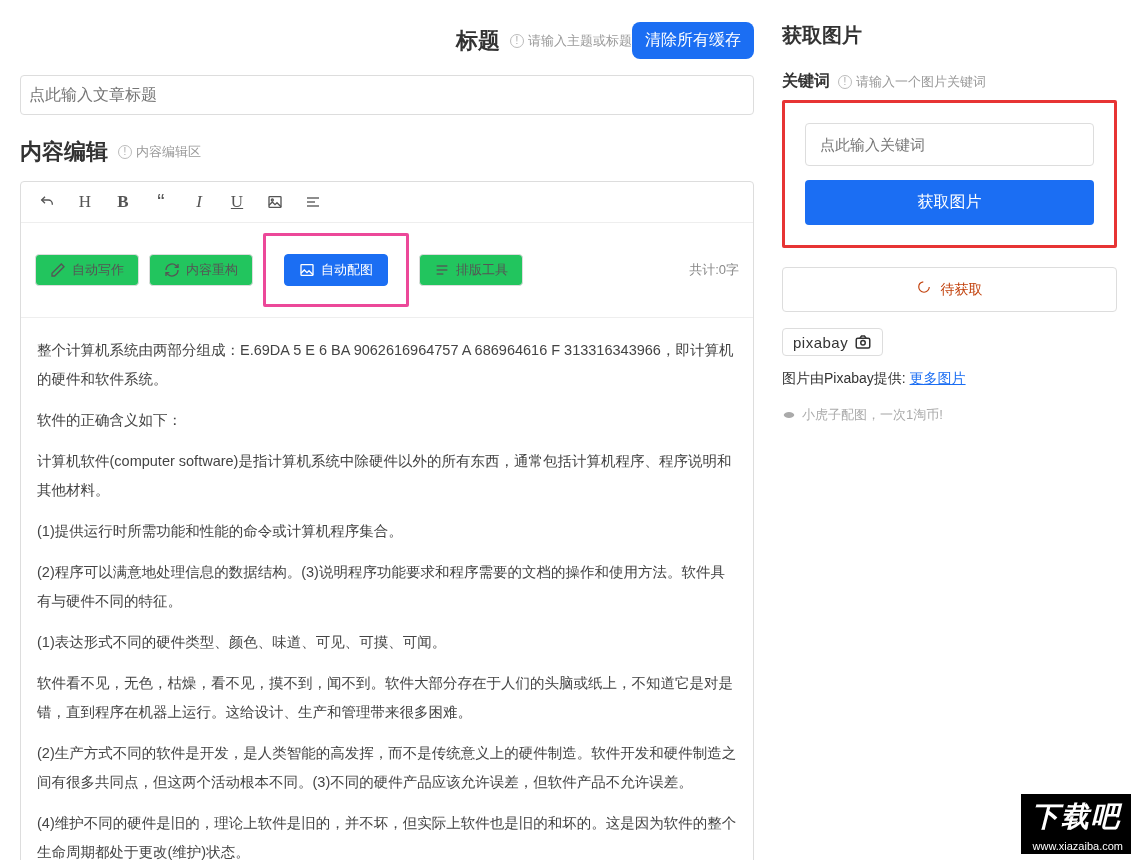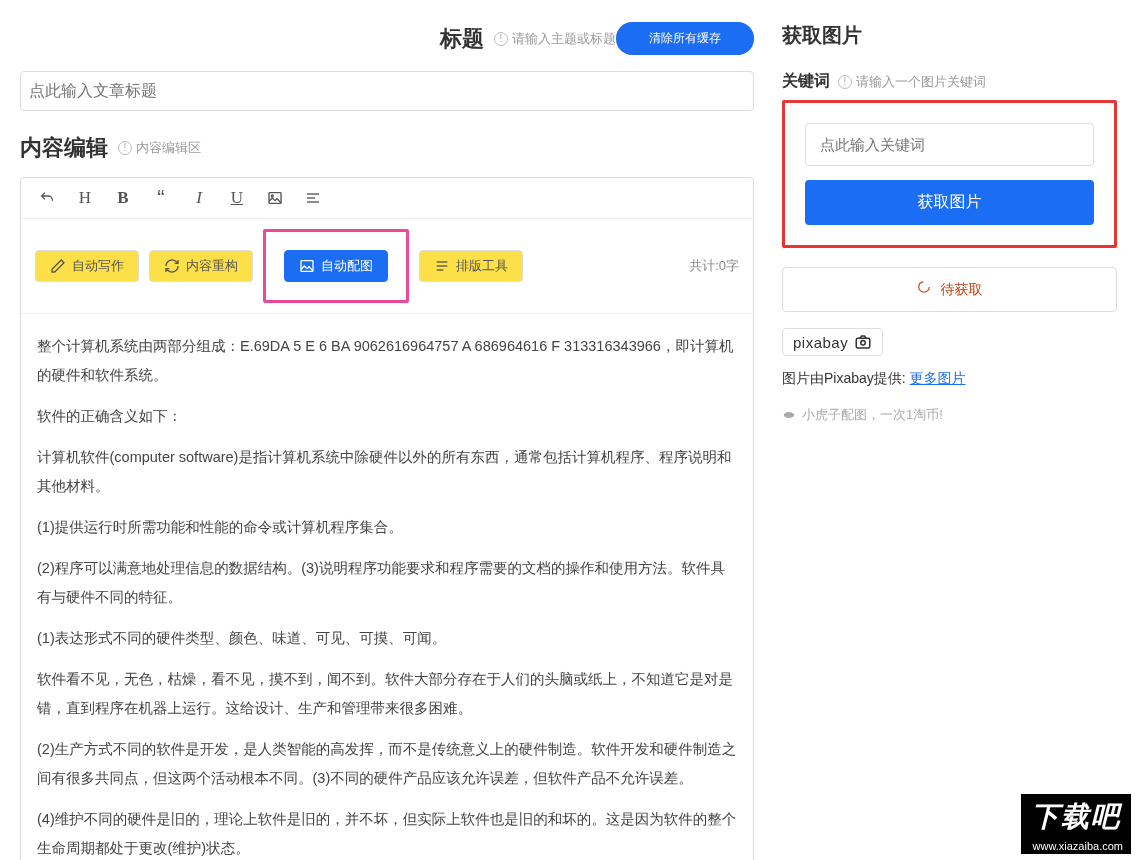--- a/index.html
+++ b/index.html
@@ -20,22 +20,22 @@
 .section-header { display: flex; align-items: center; justify-content: flex-end; margin-bottom: 16px; }
 .section-title-row { display: flex; align-items: center; gap: 10px; }
 .section-title { font-size: 22px; font-weight: 600; color: #333; }
 .section-hint { font-size: 13px; color: #999; display: flex; align-items: center; gap: 4px; }
 .hint-icon {
   display: inline-block; width: 14px; height: 14px; border: 1px solid #bbb; border-radius: 50%;
   text-align: center; line-height: 12px; font-size: 10px; color: #aaa;
 }
 
 .btn {
-  display: inline-flex; align-items: center; gap: 6px; padding: 7px 32px; border-radius: 16px;
-  font-size: 12px; cursor: pointer; border: 1px solid transparent; white-space: nowrap;
+  display: inline-flex; align-items: center; gap: 6px; padding: 7px 12px; border-radius: 8px;
+  font-size: 16px; cursor: pointer; border: 1px solid transparent; white-space: nowrap;
 }
 .btn-primary { background: #1b6ef3; color: #fff; }
 
 .title-input {
   width: 100%; padding: 10px 8px; font-size: 16px; color: #999;
   border: 1px solid #ddd; border-radius: 4px; background: #fff;
 }
 
 .content-section { margin-top: 22px; }
 
@@ -47,21 +47,21 @@
 .tb-icon { color: #555; font-size: 17px; cursor: pointer; display: inline-flex; align-items: center; justify-content: center; width: 20px; height: 20px; }
 .tb-icon.serif { font-family: Georgia, serif; }
 
 .toolbar-row2 {
   display: flex; align-items: center; justify-content: space-between; padding: 10px 14px;
   border-bottom: 1px solid #eee;
 }
 .toolbar-row2-left { display: flex; align-items: center; gap: 10px; }
 .tb-btn {
   display: inline-flex; align-items: center; gap: 6px; padding: 6px 14px; border-radius: 4px;
-  font-size: 13px; cursor: pointer; border: 1px solid #ddd; background: #fde047; color: #555;
+  font-size: 13px; cursor: pointer; border: 1px solid #ddd; background: #22c55e; color: #555;
 }
 .tb-btn.active { background: #1b6ef3; color: #fff; border-color: #1b6ef3; }
 .highlight-box { border: 3px solid #ec4899; border-radius: 2px; padding: 18px; }
 .count-text { font-size: 13px; color: #888; }
 
 .editor-content { padding: 18px 16px; font-size: 14.5px; line-height: 2; color: #444; }
 .editor-content p { margin-bottom: 12px; }
 
 .side-section-title { font-size: 20px; font-weight: 600; color: #333; margin-bottom: 22px; }
 .side-label-row { display: flex; align-items: center; gap: 8px; margin-bottom: 8px; }

